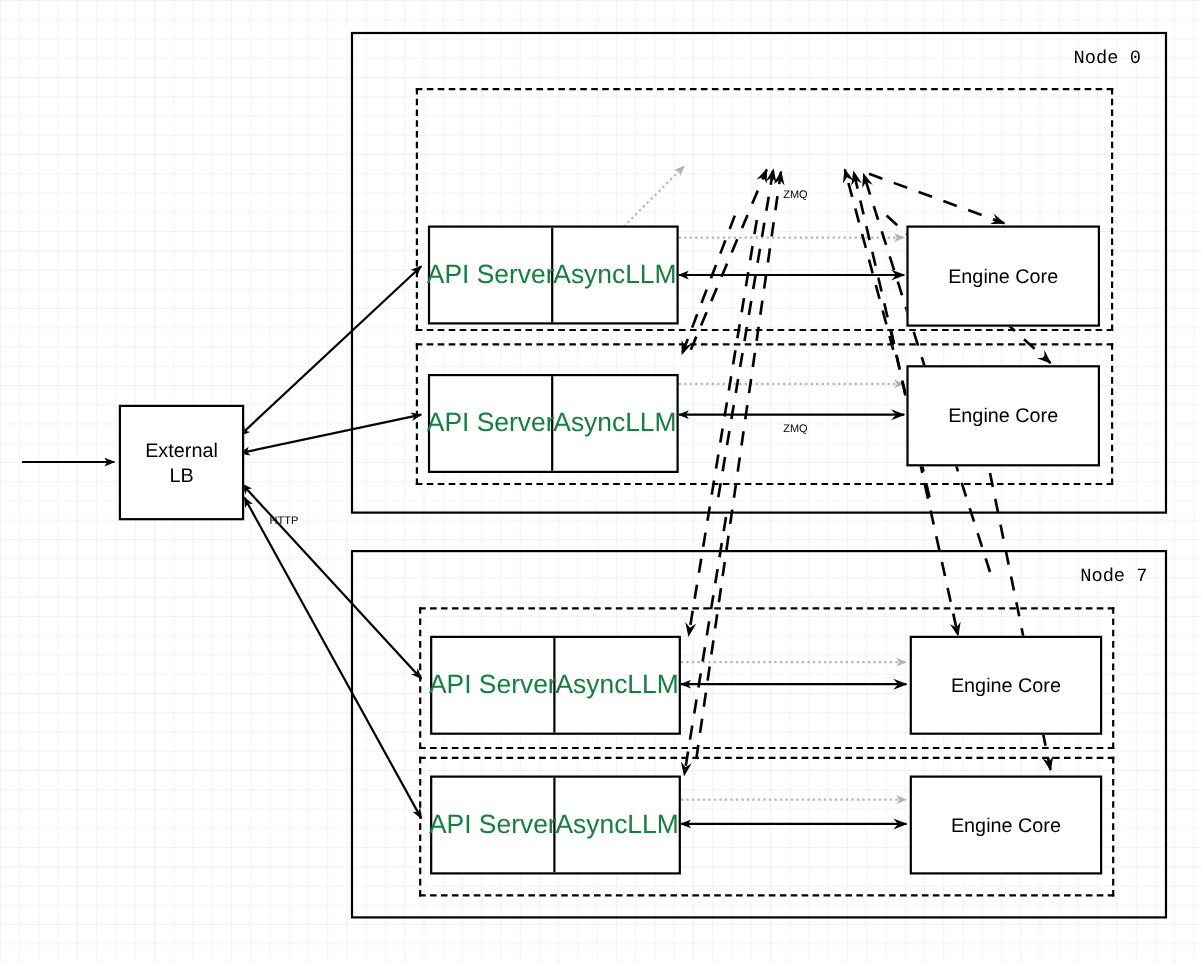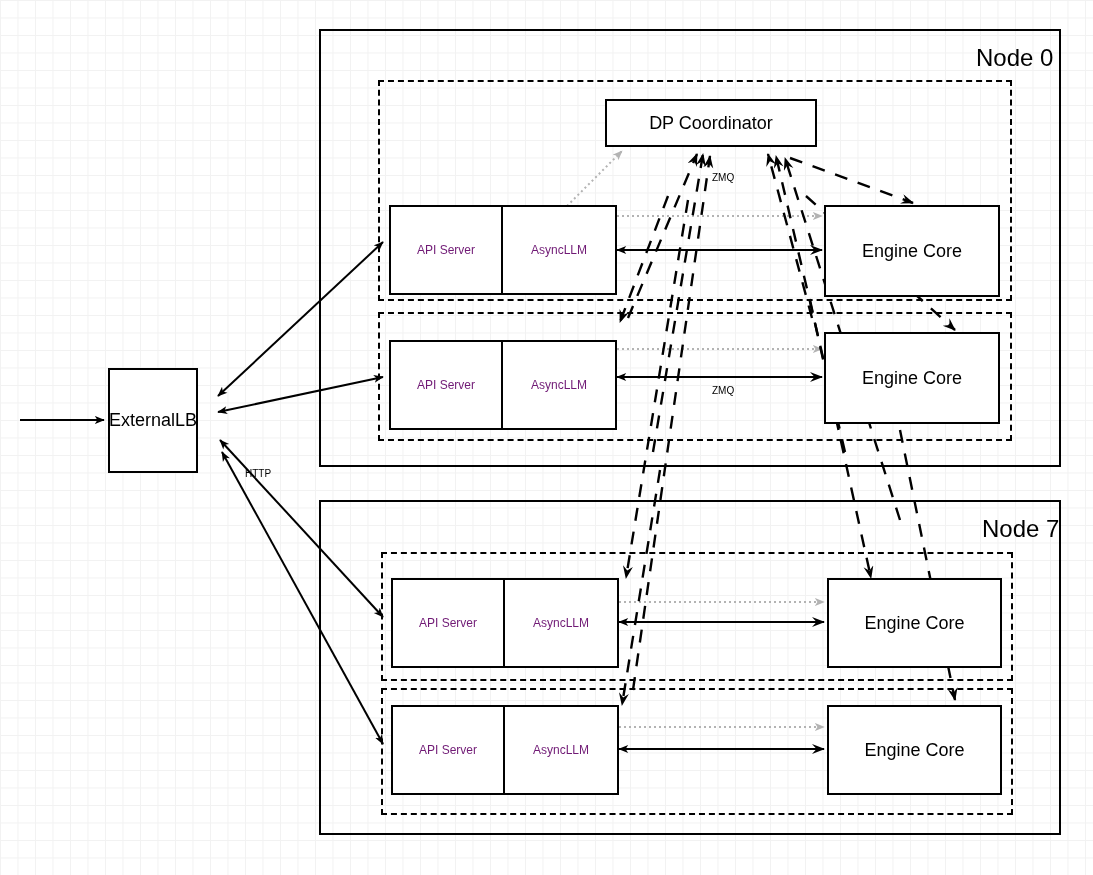--- a/index.html
+++ b/index.html
@@ -36,45 +36,46 @@
     pointer-events: none;
   }
   .node-box {
     position: absolute;
     border: 2px solid #000000;
     background: transparent;
     box-sizing: border-box;
   }
   .node-label {
     position: absolute;
-    font-size: 24px;
+    font-size: 17px;
     color: #000000;
     white-space: nowrap;
+    font-family: Liberation Mono, monospace;
   }
   .group-box {
     position: absolute;
     border: 2px dashed #000000;
     background: transparent;
     box-sizing: border-box;
   }
   .unit-box {
     position: absolute;
     border: 2px solid #000000;
     background: #ffffff;
     box-sizing: border-box;
     display: flex;
     align-items: center;
   }
   .unit-cell {
     display: flex;
     align-items: center;
     justify-content: center;
     height: 100%;
-    font-size: 12px;
-    color: #701a75;
+    font-size: 24px;
+    color: #15803d;
     white-space: nowrap;
     box-sizing: border-box;
   }
   .unit-cell.left {
     border-right: 2px solid #000000;
   }
   .plain-box {
     position: absolute;
     border: 2px solid #000000;
     background: #ffffff;
@@ -156,21 +157,20 @@
 
       <line x1="668" y1="196" x2="620" y2="322" marker-end="url(#ahsharp)"></line>
       <line x1="688" y1="200" x2="626" y2="578" marker-end="url(#ahsharp)"></line>
       <line x1="660" y1="470" x2="622" y2="705" marker-end="url(#ahsharp)"></line>
     </g>
   </svg>
 
   <div class="node-box" style="left:319px; top:29px; width:742px; height:438px;"></div>
   <div class="node-label" style="left:976px; top:44px;">Node 0</div>
 
-  <div class="plain-box" style="left:605px; top:99px; width:212px; height:48px;">DP Coordinator</div>
 
   <div class="group-box" style="left:378px; top:80px; width:634px; height:221px;"></div>
   <div class="unit-box" style="left:389px; top:205px; width:228px; height:90px;">
     <span class="unit-cell left" style="width:50%;">API Server</span>
     <span class="unit-cell" style="width:50%;">AsyncLLM</span>
   </div>
   <div class="plain-box" style="left:824px; top:205px; width:176px; height:92px;">Engine Core</div>
   <div class="edge-label" style="left:712px; top:172px;">ZMQ</div>
 
   <div class="group-box" style="left:378px; top:312px; width:634px; height:129px;"></div>
@@ -191,19 +191,19 @@
   </div>
   <div class="plain-box" style="left:827px; top:578px; width:175px; height:90px;">Engine Core</div>
 
   <div class="group-box" style="left:381px; top:688px; width:632px; height:127px;"></div>
   <div class="unit-box" style="left:391px; top:705px; width:228px; height:90px;">
     <span class="unit-cell left" style="width:50%;">API Server</span>
     <span class="unit-cell" style="width:50%;">AsyncLLM</span>
   </div>
   <div class="plain-box" style="left:827px; top:705px; width:175px; height:90px;">Engine Core</div>
 
-  <div class="plain-box" style="left:108px; top:368px; width:90px; height:105px; ">
+  <div class="plain-box" style="left:108px; top:368px; width:114px; height:105px; flex-direction:column;">
     <span>External</span>
     <span>LB</span>
   </div>
   <div class="edge-label" style="left:245px; top:431px;margin-top:37px;">HTTP</div>
 
 </div>
 
 </body></html>

